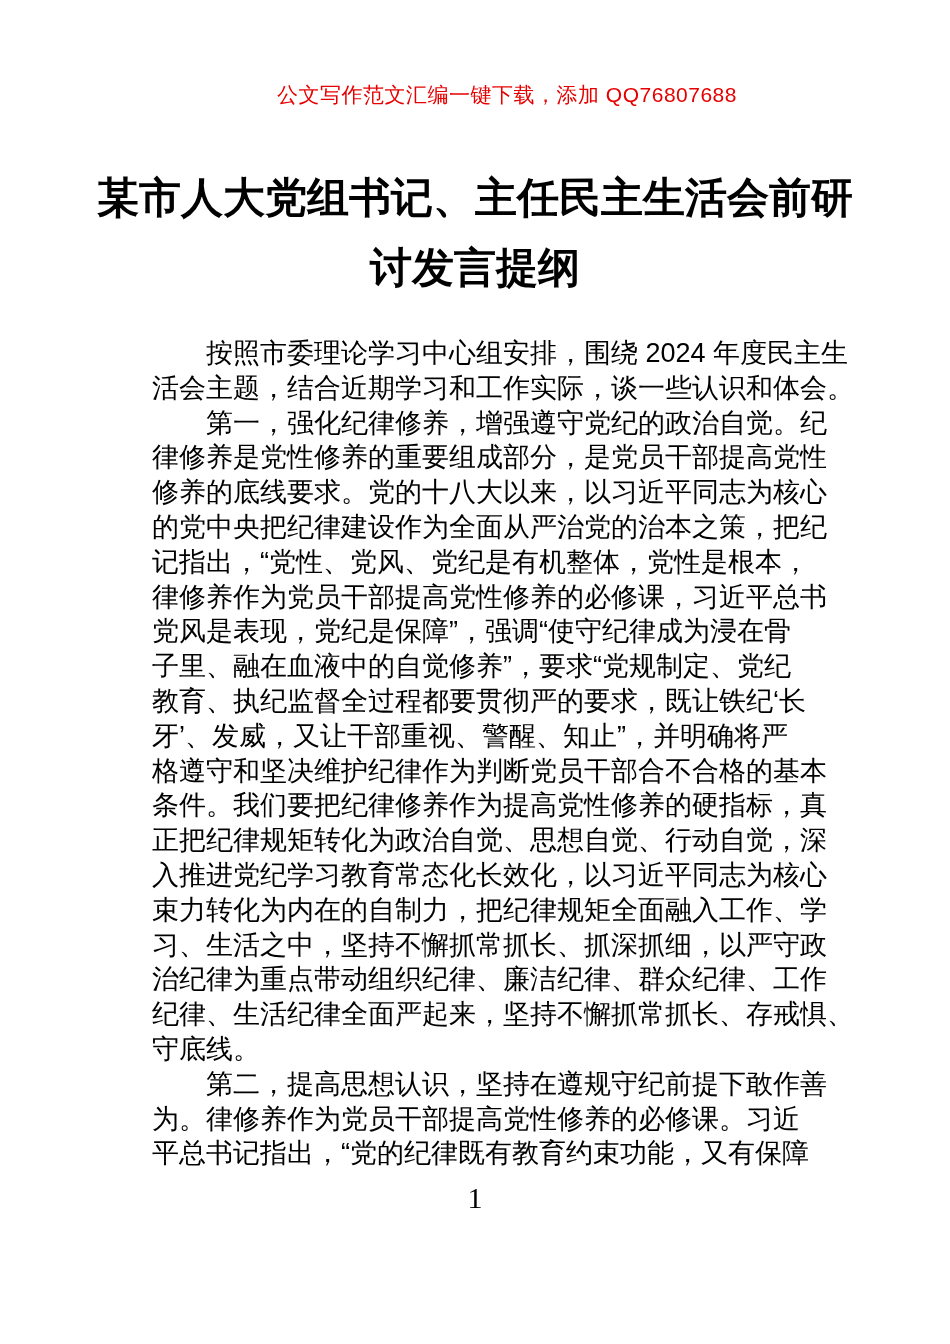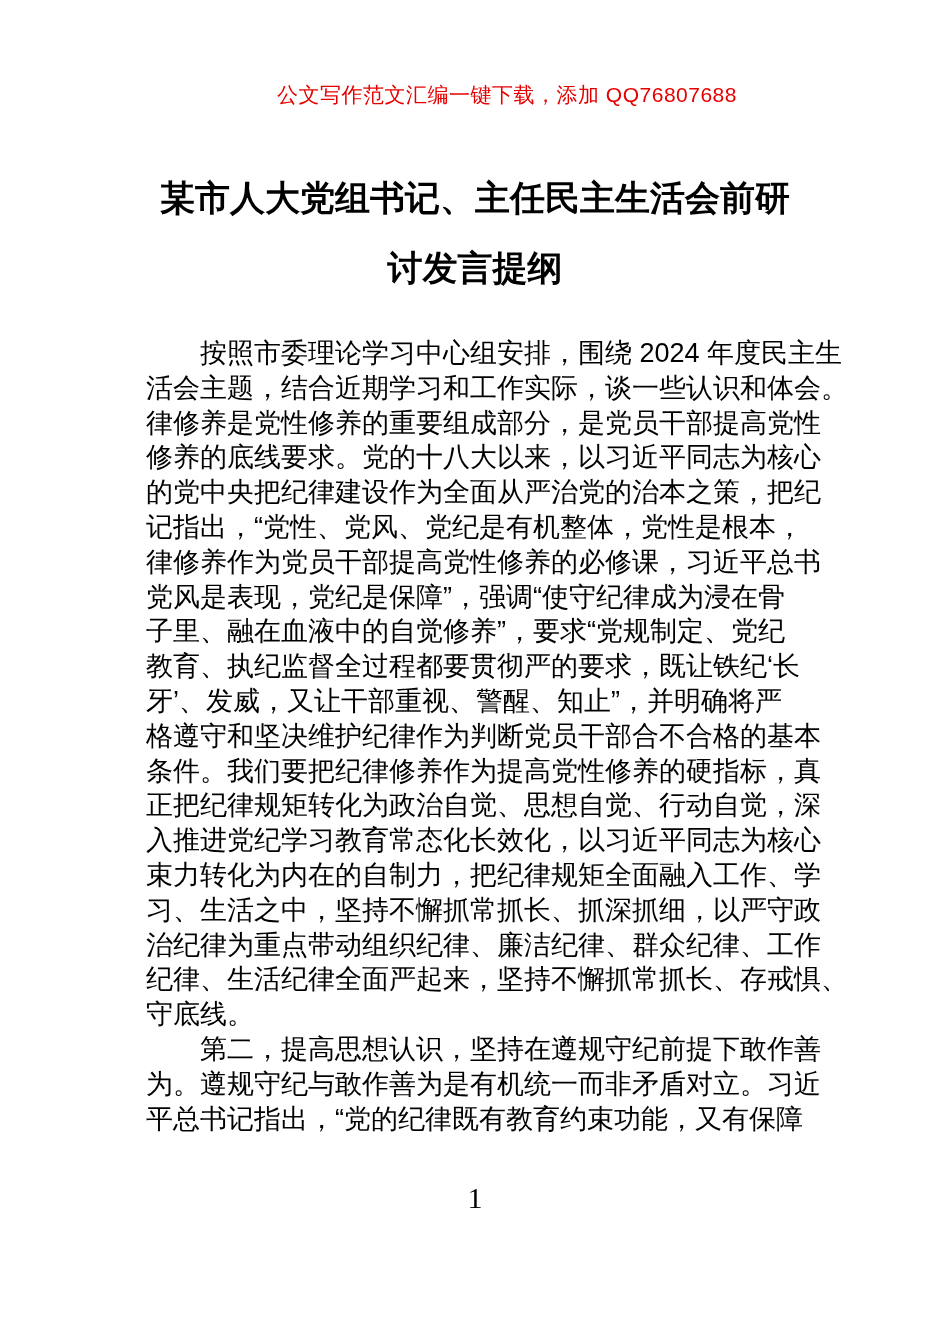--- a/index.html
+++ b/index.html
@@ -28,28 +28,28 @@
     letter-spacing: 0.5px;
     padding-left: 16px;
   }
   .doc-title {
     position: absolute;
     top: 163px;
     left: 0;
     width: 100%;
     text-align: center;
     font-weight: 700;
-    font-size: 35px;
+    font-size: 42px;
     line-height: 70px;
     color: #000000;
   }
   .body-text {
     position: absolute;
     top: 336px;
-    left: 146px;
+    left: 152px;
     width: 676px;
     font-size: 27px;
     line-height: 34.8px;
     letter-spacing: 0px;
     color: #000000;
   }
   .text-line {
     white-space: nowrap;
     height: 34.8px;
   }
@@ -81,20 +81,21 @@
   </div>
 
   <div class="body-text">
 
     <div>
       <div class="text-line indent">按照市委理论学习中心组安排，围绕 2024 年度民主生</div>
       <div class="text-line">活会主题，结合近期学习和工作实际，谈一些认识和体会。</div>
     </div>
 
     <div>
+      <div class="text-line indent">第一，强化纪律修养，增强遵守党纪的政治自觉。纪</div>
       <div class="text-line">律修养是党性修养的重要组成部分，是党员干部提高党性</div>
       <div class="text-line">修养的底线要求。党的十八大以来，以习近平同志为核心</div>
       <div class="text-line">的党中央把纪律建设作为全面从严治党的治本之策，把纪</div>
       <div class="text-line">记指出，“党性、党风、党纪是有机整体，党性是根本，</div>
       <div class="text-line">律修养作为党员干部提高党性修养的必修课，习近平总书</div>
       <div class="text-line">党风是表现，党纪是保障”，强调“使守纪律成为浸在骨</div>
       <div class="text-line">子里、融在血液中的自觉修养”，要求“党规制定、党纪</div>
       <div class="text-line">教育、执纪监督全过程都要贯彻严的要求，既让铁纪‘长</div>
       <div class="text-line">牙’、发威，又让干部重视、警醒、知止”，并明确将严</div>
       <div class="text-line">格遵守和坚决维护纪律作为判断党员干部合不合格的基本</div>
@@ -103,21 +104,21 @@
       <div class="text-line">入推进党纪学习教育常态化长效化，以习近平同志为核心</div>
       <div class="text-line">束力转化为内在的自制力，把纪律规矩全面融入工作、学</div>
       <div class="text-line">习、生活之中，坚持不懈抓常抓长、抓深抓细，以严守政</div>
       <div class="text-line">治纪律为重点带动组织纪律、廉洁纪律、群众纪律、工作</div>
       <div class="text-line">纪律、生活纪律全面严起来，坚持不懈抓常抓长、存戒惧、</div>
       <div class="text-line">守底线。</div>
     </div>
 
     <div>
       <div class="text-line indent">第二，提高思想认识，坚持在遵规守纪前提下敢作善</div>
-      <div class="text-line">为。遵规守纪与敢作善为是有机统一而非矛盾对立。习近</div>
+      <div class="text-line">为。律修养作为党员干部提高党性修养的必修课。习近</div>
       <div class="text-line">平总书记指出，“党的纪律既有教育约束功能，又有保障</div>
     </div>
 
   </div>
 
   <div class="page-number">1</div>
 
 </div>
 
 </body></html>

